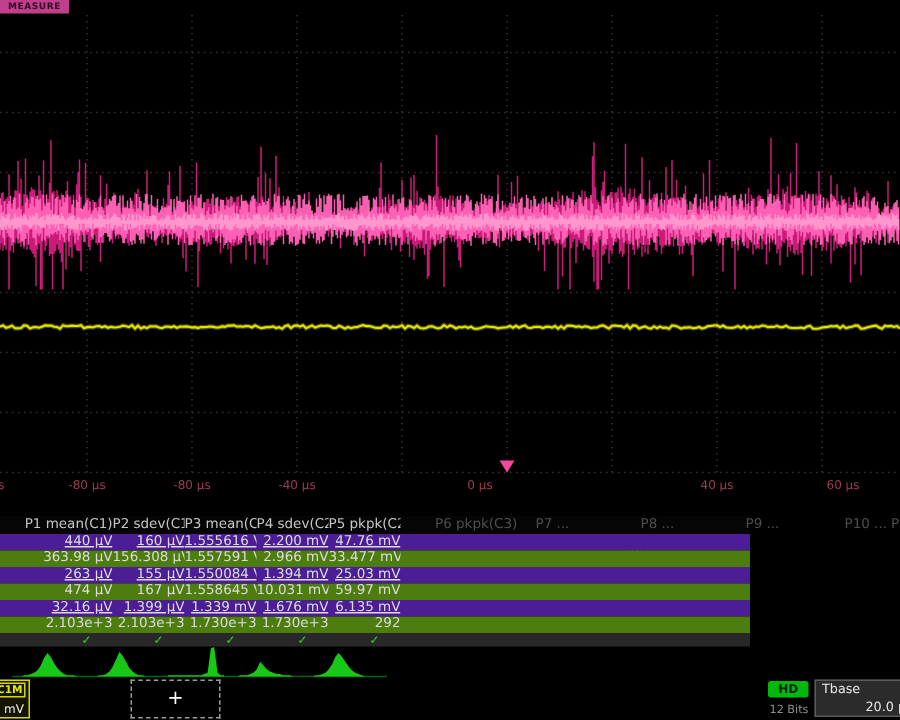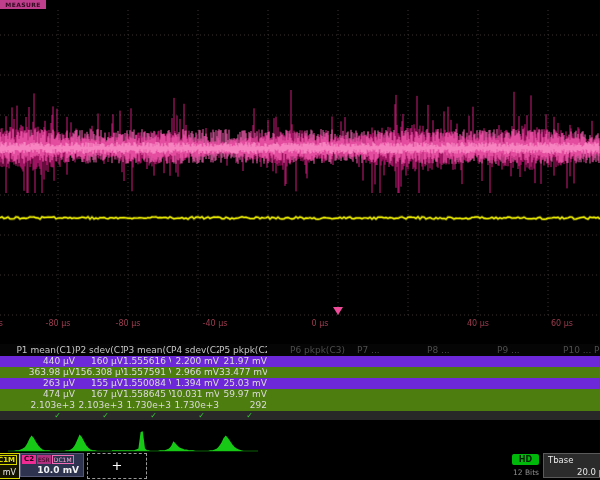--- a/index.html
+++ b/index.html
@@ -12,27 +12,27 @@
              letter-spacing:.4px;overflow:hidden;}
 
   
   #plot{position:absolute;left:0;top:0;}
 
   
   .axis-label{position:absolute;top:319px;transform:translateX(-50%);color:#9c3c50;
               font-size:8px;white-space:nowrap;}
 
   
-  #mtable{position:absolute;left:0;top:344px;width:600px;}
+  #mtable{position:absolute;left:0;top:344px;width:500px;}
   .trow{display:flex;font-size:9px;color:#dcdcdc;}
   .trow span{flex:none;text-align:right;overflow:hidden;white-space:nowrap;}
   .trow .c0{width:75px;} .trow .c{width:48px;}
   .trow.header{height:12px;line-height:12px;color:#c6c6c6;background:#050505;}
   .trow.data{height:11px;line-height:11px;}
-  .trow.data.odd{background:#6d28d9;} .trow.data.even{background:#4d7c0f;}
+  .trow.data.odd{background:#4c1d95;text-decoration:underline;} .trow.data.even{background:#4d7c0f;}
   .trow.status{height:9px;line-height:9px;background:#282828;}
   .trow.status span{color:#3ad23a;font-size:8px;padding-right:14px;box-sizing:border-box;}
   .inactive-header{position:absolute;top:0;height:12px;line-height:12px;font-size:9px;
                    color:#4e4e4e;white-space:nowrap;}
 
   
   #histicons{position:absolute;left:0;top:430px;}
 
   
   #bottom-bar{position:absolute;left:0;top:452px;width:600px;height:28px;}
@@ -90,21 +90,21 @@
       <path d="M0 146.4V151.7M1 142.2V153.3M2 144.0V153.4M3 144.8V151.1M4 145.5V153.0M5 143.3V150.5M6 142.1V151.9M7 146.9V152.3M8 145.7V150.0M9 145.8V153.4M10 142.4V152.3M11 145.4V153.0M12 144.4V151.7M13 145.2V151.5M14 143.1V153.8M15 145.8V150.1M16 143.0V149.8M17 143.1V150.2M18 145.6V150.2M19 146.6V151.4M20 143.6V152.4M21 145.2V151.6M22 143.4V150.3M23 144.5V149.9M24 142.0V153.2M25 142.1V149.8M26 145.8V150.6M27 145.0V152.4M28 144.5V151.3M29 143.9V151.9M30 146.8V151.6M31 143.0V149.5M32 143.7V150.2M33 142.7V152.6M34 144.9V149.1M35 142.7V150.2M36 143.2V149.5M37 142.2V152.0M38 143.8V149.7M39 143.4V153.5M40 145.7V149.2M41 142.2V149.1M42 144.0V149.2M43 145.7V152.2M44 146.8V150.4M45 145.1V150.0M46 145.1V152.3M47 143.9V152.8M48 143.6V152.4M49 143.4V152.6M50 146.6V153.2M51 145.9V153.1M52 144.6V153.4M53 144.9V149.4M54 146.5V153.3M55 146.3V149.2M56 146.4V149.0M57 145.2V152.5M58 146.5V151.6M59 145.0V151.3M60 144.8V152.2M61 143.3V152.9M62 146.7V149.0M63 145.3V152.3M64 145.8V151.4M65 146.1V151.5M66 142.6V151.4M67 143.2V153.5M68 143.9V151.6M69 146.0V151.1M70 146.3V152.0M71 145.7V149.3M72 142.1V153.9M73 146.1V149.1M74 145.2V152.2M75 144.1V153.1M76 142.4V150.5M77 142.6V150.0M78 144.6V152.3M79 144.7V151.4M80 145.4V150.5M81 146.9V151.5M82 143.4V149.1M83 142.8V153.3M84 147.0V153.9M85 145.4V149.7M86 142.3V153.1M87 146.7V149.3M88 142.6V152.9M89 143.0V151.8M90 147.0V151.6M91 142.8V151.6M92 146.9V150.0M93 143.2V153.7M94 144.0V150.2M95 145.7V149.5M96 142.2V152.7M97 145.9V150.4M98 143.9V149.3M99 145.9V150.2M100 144.2V149.5M101 144.2V152.8M102 143.1V150.0M103 143.3V149.2M104 144.2V149.9M105 146.6V153.8M106 147.0V149.7M107 146.0V151.7M108 145.0V150.6M109 146.9V152.3M110 145.1V149.5M111 143.8V152.5M112 143.0V151.0M113 144.3V149.7M114 146.6V152.9M115 146.1V152.5M116 146.6V153.8M117 142.1V149.8M118 145.4V151.9M119 144.2V150.9M120 144.9V151.0M121 145.9V152.4M122 143.7V152.6M123 142.4V152.4M124 146.4V153.9M125 143.2V152.1M126 143.7V150.0M127 143.0V152.2M128 145.2V152.7M129 142.3V151.3M130 143.2V150.3M131 146.0V149.9M132 145.3V150.5M133 145.7V150.5M134 142.2V150.6M135 142.4V151.2M136 144.3V153.5M137 146.5V151.9M138 146.6V153.1M139 145.0V150.8M140 145.4V149.1M141 146.3V151.2M142 145.7V151.8M143 142.1V153.2M144 142.3V149.5M145 146.3V152.3M146 145.1V149.3M147 143.2V153.3M148 142.3V152.7M149 146.7V151.6M150 143.2V149.8M151 143.3V152.5M152 143.5V152.4M153 146.6V153.8M154 143.8V153.5M155 145.7V153.4M156 142.0V151.2M157 144.8V149.6M158 142.1V152.0M159 143.3V152.1M160 146.4V153.1M161 145.7V152.3M162 143.4V152.6M163 146.6V151.5M164 146.2V151.4M165 142.9V153.9M166 145.3V152.4M167 145.7V151.3M168 147.0V149.5M169 142.8V150.9M170 143.2V153.9M171 142.1V152.0M172 143.0V152.8M173 142.5V150.3M174 144.9V150.9M175 146.9V149.3M176 143.3V149.5M177 145.2V151.6M178 143.6V151.1M179 142.5V151.5M180 146.7V150.3M181 145.1V152.7M182 146.7V151.9M183 142.4V149.4M184 143.3V151.7M185 144.9V150.7M186 145.1V151.0M187 142.9V152.8M188 144.8V149.9M189 144.2V150.3M190 146.4V152.4M191 146.7V150.4M192 143.9V153.5M193 142.6V152.8M194 146.0V150.4M195 144.2V151.9M196 146.5V150.8M197 145.8V149.8M198 144.4V149.1M199 145.2V153.9M200 143.8V151.2M201 143.8V152.8M202 146.5V150.9M203 146.7V151.2M204 143.0V153.2M205 144.8V153.6M206 146.5V150.4M207 145.9V151.3M208 142.7V153.5M209 146.7V153.0M210 145.5V151.2M211 143.8V151.3M212 145.9V150.4M213 146.7V153.5M214 146.5V150.6M215 143.8V151.8M216 145.6V150.7M217 144.8V153.1M218 145.4V153.8M219 144.9V150.2M220 145.1V151.6M221 143.4V151.8M222 145.4V149.4M223 145.6V153.3M224 143.7V150.3M225 143.2V151.8M226 142.1V151.2M227 145.1V151.4M228 143.9V152.4M229 144.3V151.1M230 146.7V152.1M231 143.9V152.9M232 146.2V153.6M233 146.2V152.7M234 145.2V152.6M235 146.0V153.0M236 142.7V153.6M237 145.1V153.8M238 146.4V153.3M239 143.0V151.0M240 144.4V150.0M241 142.4V150.4M242 143.6V152.1M243 145.4V150.0M244 145.5V152.3M245 144.2V152.1M246 142.1V150.6M247 144.7V151.9M248 146.6V153.4M249 142.5V153.8M250 144.7V151.1M251 146.7V150.9M252 143.9V152.2M253 143.4V153.2M254 142.0V150.8M255 143.0V152.7M256 146.9V154.0M257 145.4V150.4M258 146.3V149.7M259 143.2V151.5M260 146.6V152.8M261 146.1V150.7M262 145.9V152.8M263 146.0V150.5M264 146.7V149.5M265 143.3V151.2M266 143.7V153.0M267 146.5V151.8M268 146.9V150.7M269 145.0V149.2M270 144.8V151.7M271 144.4V151.1M272 145.3V152.5M273 143.7V151.6M274 143.3V153.8M275 143.9V149.3M276 144.0V150.3M277 142.6V150.7M278 143.9V149.4M279 145.3V152.7M280 146.8V153.2M281 145.9V150.6M282 144.0V151.9M283 143.6V153.0M284 142.9V151.3M285 144.8V151.1M286 143.1V150.6M287 144.8V149.8M288 144.8V149.2M289 142.7V152.4M290 145.3V151.6M291 143.2V151.1M292 143.1V153.3M293 145.3V151.1M294 143.8V150.7M295 143.3V149.3M296 144.3V151.6M297 144.7V150.2M298 144.0V153.5M299 146.1V152.3M300 145.4V149.2M301 143.5V150.3M302 146.6V153.8M303 143.7V149.8M304 142.4V153.9M305 143.7V153.0M306 143.9V153.6M307 143.8V151.1M308 142.4V149.2M309 144.7V151.8M310 143.5V153.6M311 143.0V153.2M312 144.6V150.3M313 142.5V151.9M314 143.4V152.9M315 145.8V150.3M316 145.1V151.9M317 146.0V151.4M318 144.6V153.2M319 145.3V151.7M320 142.8V150.9M321 142.9V153.5M322 146.4V150.4M323 142.3V152.0M324 142.1V150.0M325 142.2V149.4M326 143.9V150.7M327 145.7V153.8M328 142.3V151.0M329 144.9V150.3M330 145.9V153.3M331 146.1V153.3M332 142.6V153.9M333 146.3V152.0M334 144.5V149.7M335 144.2V153.8M336 146.7V151.8M337 143.5V150.1M338 146.5V151.0M339 146.8V153.2M340 144.6V150.0M341 144.6V152.2M342 143.4V151.8M343 145.2V150.9M344 144.6V153.7M345 145.6V152.5M346 146.1V152.2M347 143.6V151.4M348 144.4V149.8M349 143.7V152.9M350 146.6V153.9M351 146.8V153.8M352 144.2V153.2M353 144.2V151.1M354 143.9V149.2M355 146.1V153.0M356 143.5V149.8M357 145.6V153.7M358 145.7V151.7M359 145.6V152.6M360 144.6V149.5M361 145.7V152.0M362 142.6V152.8M363 143.9V151.9M364 143.6V154.0M365 145.7V153.3M366 145.0V153.8M367 145.3V149.4M368 143.1V150.4M369 144.7V151.8M370 146.6V150.1M371 146.1V151.4M372 146.2V151.6M373 142.2V149.1M374 143.2V150.4M375 144.1V149.5M376 145.9V152.2M377 145.3V151.7M378 146.4V153.7M379 145.7V149.4M380 144.5V149.2M381 143.3V153.0M382 144.4V152.1M383 142.9V153.5M384 145.0V151.5M385 146.1V154.0M386 142.8V153.3M387 143.9V150.9M388 142.3V153.3M389 143.4V152.1M390 146.4V151.0M391 143.1V153.1M392 145.5V153.3M393 146.5V152.6M394 143.6V152.9M395 146.8V152.1M396 145.8V153.8M397 143.5V152.6M398 143.1V149.7M399 144.2V153.5M400 146.2V153.4M401 143.0V153.5M402 145.7V153.5M403 145.8V149.5M404 146.5V150.8M405 144.2V150.0M406 145.2V152.0M407 146.3V151.1M408 145.0V150.9M409 143.9V152.7M410 143.2V151.2M411 144.5V153.6M412 143.6V151.1M413 146.9V153.5M414 146.8V151.3M415 142.0V150.6M416 146.4V150.7M417 142.4V152.4M418 143.3V152.4M419 145.1V152.8M420 145.0V151.3M421 142.9V149.7M422 146.5V151.8M423 146.5V150.2M424 142.2V150.1M425 144.0V152.0M426 143.0V149.4M427 146.6V151.7M428 143.9V151.8M429 146.1V153.3M430 144.9V149.3M431 144.8V149.4M432 142.5V153.6M433 145.7V149.3M434 144.7V149.1M435 145.0V153.0M436 147.0V151.6M437 144.5V151.1M438 145.7V149.4M439 146.9V149.4M440 146.6V152.4M441 146.8V153.4M442 143.4V152.6M443 145.0V153.4M444 145.6V150.4M445 145.5V149.4M446 146.5V150.3M447 142.7V149.8M448 142.5V149.1M449 143.1V152.4M450 144.1V153.4M451 145.2V152.2M452 142.5V150.6M453 146.5V152.7M454 143.2V150.9M455 146.5V153.5M456 144.6V150.5M457 143.4V153.6M458 146.7V150.4M459 146.3V149.9M460 146.0V153.4M461 143.2V151.9M462 142.0V149.3M463 143.4V152.2M464 144.9V153.0M465 146.8V150.4M466 146.3V153.8M467 146.4V153.1M468 145.8V152.6M469 142.3V153.1M470 144.4V151.3M471 143.3V151.4M472 142.5V152.3M473 146.2V150.5M474 143.1V152.5M475 147.0V150.5M476 143.9V149.5M477 145.3V149.3M478 146.8V150.4M479 142.9V151.4M480 143.8V149.6M481 145.2V150.2M482 142.3V151.6M483 143.9V149.3M484 147.0V152.3M485 143.9V152.5M486 142.6V151.0M487 146.8V149.7M488 145.9V151.2M489 143.7V150.3M490 142.4V149.8M491 144.6V152.6M492 144.3V150.8M493 142.2V152.6M494 144.2V151.5M495 143.1V153.1M496 143.7V152.4M497 146.6V149.1M498 146.4V152.1M499 143.8V150.7M500 142.6V150.6M501 147.0V151.4M502 145.2V150.9M503 144.5V149.4M504 143.9V150.9M505 144.3V154.0M506 146.3V150.9M507 142.1V152.6M508 145.0V153.9M509 146.7V153.0M510 143.7V150.7M511 144.5V151.4M512 142.8V149.2M513 142.6V152.0M514 145.2V152.1M515 146.1V149.6M516 145.7V152.5M517 142.7V153.3M518 145.4V150.8M519 143.3V153.4M520 144.9V152.3M521 144.5V151.4M522 143.7V149.0M523 146.0V151.9M524 145.1V149.1M525 145.2V153.4M526 144.9V151.8M527 144.1V149.1M528 145.9V152.5M529 146.2V150.9M530 142.7V150.1M531 142.5V153.1M532 145.6V150.4M533 143.4V149.7M534 146.6V153.0M535 145.6V150.7M536 145.2V150.1M537 146.7V152.4M538 142.0V150.5M539 143.1V149.6M540 145.3V150.2M541 143.1V151.7M542 145.2V149.8M543 144.8V153.0M544 143.8V153.2M545 142.2V153.0M546 145.8V152.1M547 144.2V153.4M548 144.6V152.7M549 146.7V152.8M550 142.6V153.8M551 143.7V150.4M552 143.8V151.9M553 144.6V153.9M554 143.8V149.1M555 143.0V152.2M556 145.3V150.9M557 142.8V153.3M558 146.4V152.1M559 144.2V152.9M560 145.4V152.8M561 145.3V153.4M562 143.8V149.8M563 145.9V150.8M564 142.2V149.1M565 144.4V154.0M566 144.7V152.1M567 145.0V150.5M568 142.5V153.9M569 143.0V150.4M570 145.5V150.3M571 145.0V152.2M572 145.1V152.5M573 143.3V149.9M574 146.5V151.2M575 144.3V151.8M576 145.6V152.3M577 144.8V150.2M578 144.8V150.3M579 142.9V150.9M580 145.0V151.1M581 145.1V150.5M582 146.9V152.5M583 146.1V149.0M584 145.2V150.4M585 143.2V153.9M586 142.2V149.2M587 143.3V149.9M588 144.5V152.8M589 142.4V153.4M590 143.9V151.7M591 143.7V149.7M592 145.1V151.4M593 143.6V153.8M594 146.3V152.1M595 142.2V150.8M596 143.5V150.1M597 143.8V152.0M598 142.9V150.5M599 146.1V153.4" stroke="#ff9ccf" stroke-width="1" opacity="0.9" fill="none"></path>
       <path d="M0 218L0 217.8L2 216.9L4 218.5L6 218.0L8 217.1L10 218.8L12 218.9L14 218.7L16 216.9L18 217.2L20 219.0L22 218.2L24 218.0L26 218.5L28 217.8L30 216.9L32 217.1L34 217.0L36 217.8L38 218.0L40 219.1L42 216.9L44 217.5L46 217.4L48 217.1L50 217.3L52 217.3L54 216.8L56 218.8L58 218.1L60 217.9L62 218.3L64 217.5L66 217.4L68 218.2L70 217.5L72 218.5L74 217.9L76 218.3L78 218.2L80 217.8L82 217.1L84 217.5L86 218.1L88 216.8L90 219.0L92 217.1L94 219.0L96 218.0L98 218.8L100 217.6L102 217.7L104 217.5L106 218.4L108 218.8L110 217.8L112 217.7L114 218.2L116 217.5L118 218.6L120 217.7L122 217.8L124 217.6L126 217.9L128 218.3L130 218.1L132 218.7L134 218.0L136 218.1L138 218.0L140 217.7L142 217.9L144 218.3L146 218.3L148 217.6L150 217.9L152 217.0L154 217.1L156 216.9L158 217.8L160 217.5L162 217.8L164 217.4L166 217.5L168 218.3L170 216.9L172 217.9L174 218.8L176 218.4L178 218.1L180 218.2L182 217.6L184 218.7L186 218.1L188 219.2L190 217.5L192 216.8L194 218.7L196 217.2L198 216.9L200 217.8L202 216.8L204 218.8L206 217.9L208 217.0L210 218.4L212 217.7L214 217.0L216 217.3L218 217.0L220 217.4L222 218.7L224 218.7L226 217.2L228 218.0L230 219.1L232 218.0L234 218.8L236 218.2L238 218.1L240 217.4L242 216.8L244 217.4L246 217.3L248 217.9L250 218.5L252 218.6L254 218.6L256 217.0L258 217.3L260 218.7L262 217.6L264 218.1L266 217.9L268 216.8L270 219.0L272 217.3L274 217.7L276 218.7L278 217.1L280 218.7L282 219.0L284 218.7L286 217.7L288 217.5L290 218.3L292 219.0L294 218.5L296 216.8L298 218.2L300 217.0L302 217.7L304 219.0L306 218.0L308 218.3L310 217.7L312 218.6L314 217.8L316 219.1L318 219.2L320 218.9L322 218.2L324 217.5L326 217.8L328 218.0L330 218.2L332 218.9L334 218.5L336 218.3L338 218.2L340 217.3L342 218.5L344 217.2L346 218.5L348 217.5L350 217.0L352 218.5L354 218.7L356 218.0L358 217.9L360 218.0L362 218.7L364 217.9L366 217.9L368 218.4L370 217.3L372 219.1L374 217.5L376 219.0L378 217.2L380 217.1L382 217.3L384 217.9L386 217.5L388 218.3L390 217.5L392 217.9L394 218.7L396 218.3L398 218.3L400 217.3L402 216.9L404 218.0L406 219.0L408 217.2L410 217.0L412 217.3L414 217.4L416 218.4L418 216.8L420 219.0L422 216.9L424 217.1L426 219.0L428 218.2L430 217.6L432 218.6L434 219.1L436 217.6L438 218.8L440 217.7L442 218.6L444 218.4L446 219.2L448 217.1L450 217.2L452 217.9L454 219.0L456 218.3L458 218.4L460 218.2L462 218.8L464 218.6L466 218.0L468 219.0L470 218.5L472 217.4L474 217.3L476 217.0L478 216.9L480 218.1L482 217.0L484 218.3L486 218.5L488 218.6L490 218.2L492 217.4L494 218.6L496 217.4L498 218.9L500 217.8L502 218.6L504 217.7L506 218.0L508 217.0L510 217.3L512 218.1L514 217.9L516 218.0L518 217.2L520 218.2L522 218.1L524 217.2L526 218.4L528 218.7L530 218.7L532 218.7L534 218.4L536 218.9L538 217.7L540 217.2L542 219.1L544 219.2L546 219.0L548 218.3L550 218.1L552 217.9L554 217.4L556 217.7L558 217.3L560 218.8L562 217.2L564 218.8L566 218.2L568 217.9L570 217.0L572 217.1L574 219.1L576 219.0L578 218.3L580 217.8L582 217.4L584 217.1L586 218.3L588 219.1L590 217.1L592 217.6L594 217.3L596 218.0L598 217.4L600 219.0" stroke="#e3e300" stroke-width="3" opacity="0.35" fill="none"></path>
       <path d="M0 218L0 217.8L2 216.9L4 218.5L6 218.0L8 217.1L10 218.8L12 218.9L14 218.7L16 216.9L18 217.2L20 219.0L22 218.2L24 218.0L26 218.5L28 217.8L30 216.9L32 217.1L34 217.0L36 217.8L38 218.0L40 219.1L42 216.9L44 217.5L46 217.4L48 217.1L50 217.3L52 217.3L54 216.8L56 218.8L58 218.1L60 217.9L62 218.3L64 217.5L66 217.4L68 218.2L70 217.5L72 218.5L74 217.9L76 218.3L78 218.2L80 217.8L82 217.1L84 217.5L86 218.1L88 216.8L90 219.0L92 217.1L94 219.0L96 218.0L98 218.8L100 217.6L102 217.7L104 217.5L106 218.4L108 218.8L110 217.8L112 217.7L114 218.2L116 217.5L118 218.6L120 217.7L122 217.8L124 217.6L126 217.9L128 218.3L130 218.1L132 218.7L134 218.0L136 218.1L138 218.0L140 217.7L142 217.9L144 218.3L146 218.3L148 217.6L150 217.9L152 217.0L154 217.1L156 216.9L158 217.8L160 217.5L162 217.8L164 217.4L166 217.5L168 218.3L170 216.9L172 217.9L174 218.8L176 218.4L178 218.1L180 218.2L182 217.6L184 218.7L186 218.1L188 219.2L190 217.5L192 216.8L194 218.7L196 217.2L198 216.9L200 217.8L202 216.8L204 218.8L206 217.9L208 217.0L210 218.4L212 217.7L214 217.0L216 217.3L218 217.0L220 217.4L222 218.7L224 218.7L226 217.2L228 218.0L230 219.1L232 218.0L234 218.8L236 218.2L238 218.1L240 217.4L242 216.8L244 217.4L246 217.3L248 217.9L250 218.5L252 218.6L254 218.6L256 217.0L258 217.3L260 218.7L262 217.6L264 218.1L266 217.9L268 216.8L270 219.0L272 217.3L274 217.7L276 218.7L278 217.1L280 218.7L282 219.0L284 218.7L286 217.7L288 217.5L290 218.3L292 219.0L294 218.5L296 216.8L298 218.2L300 217.0L302 217.7L304 219.0L306 218.0L308 218.3L310 217.7L312 218.6L314 217.8L316 219.1L318 219.2L320 218.9L322 218.2L324 217.5L326 217.8L328 218.0L330 218.2L332 218.9L334 218.5L336 218.3L338 218.2L340 217.3L342 218.5L344 217.2L346 218.5L348 217.5L350 217.0L352 218.5L354 218.7L356 218.0L358 217.9L360 218.0L362 218.7L364 217.9L366 217.9L368 218.4L370 217.3L372 219.1L374 217.5L376 219.0L378 217.2L380 217.1L382 217.3L384 217.9L386 217.5L388 218.3L390 217.5L392 217.9L394 218.7L396 218.3L398 218.3L400 217.3L402 216.9L404 218.0L406 219.0L408 217.2L410 217.0L412 217.3L414 217.4L416 218.4L418 216.8L420 219.0L422 216.9L424 217.1L426 219.0L428 218.2L430 217.6L432 218.6L434 219.1L436 217.6L438 218.8L440 217.7L442 218.6L444 218.4L446 219.2L448 217.1L450 217.2L452 217.9L454 219.0L456 218.3L458 218.4L460 218.2L462 218.8L464 218.6L466 218.0L468 219.0L470 218.5L472 217.4L474 217.3L476 217.0L478 216.9L480 218.1L482 217.0L484 218.3L486 218.5L488 218.6L490 218.2L492 217.4L494 218.6L496 217.4L498 218.9L500 217.8L502 218.6L504 217.7L506 218.0L508 217.0L510 217.3L512 218.1L514 217.9L516 218.0L518 217.2L520 218.2L522 218.1L524 217.2L526 218.4L528 218.7L530 218.7L532 218.7L534 218.4L536 218.9L538 217.7L540 217.2L542 219.1L544 219.2L546 219.0L548 218.3L550 218.1L552 217.9L554 217.4L556 217.7L558 217.3L560 218.8L562 217.2L564 218.8L566 218.2L568 217.9L570 217.0L572 217.1L574 219.1L576 219.0L578 218.3L580 217.8L582 217.4L584 217.1L586 218.3L588 219.1L590 217.1L592 217.6L594 217.3L596 218.0L598 217.4L600 219.0" stroke="#e3e300" stroke-width="1.4" opacity="1" fill="none"></path>
       <polygon points="333,307 343,307 338,315" fill="#f04a9a"></polygon>
     </svg>
 
   <div id="axis-row">
       <span class="axis-label" style="left: -12px;">-100 µs</span>
       <span class="axis-label" style="left: 58px;">-80 µs</span>
       <span class="axis-label" style="left: 128px;">-80 µs</span>
-      <span class="axis-label" style="left: 198px; margin-left: 17px;">-40 µs</span>
+      <span class="axis-label" style="left: 198px;">-40 µs</span>
       <span class="axis-label" style="left: 268px; margin-top: 32px;">-20 µs</span>
       <span class="axis-label" style="left: 320px;">0 µs</span>
       <span class="axis-label" style="left: 429px; margin-top: 46px;">20 µs</span>
       <span class="axis-label" style="left: 478px;">40 µs</span>
       <span class="axis-label" style="left: 548px; padding-left: 28px;">60 µs</span>
     </div>
 
   <div id="mtable">
       <div class="trow header">
         <span class="c0">P1 mean(C1)</span>
@@ -117,21 +117,21 @@
         <span class="inactive-header" style="left: 427px;">P8 ...</span>
         <span class="inactive-header" style="left: 497px;">P9 ...</span>
         <span class="inactive-header" style="left: 563px;">P10 ...</span>
         <span class="inactive-header" style="left: 594px;">P11</span>
       </div>
       <div class="trow data odd">
         <span class="c0">440 µV</span>
         <span class="c">160 µV</span>
         <span class="c">1.555616 V</span>
         <span class="c">2.200 mV</span>
-        <span class="c">21.97 mV</span>
+        <span class="c">47.76 mV</span>
       </div>
       <div class="trow data even">
         <span class="c0">363.98 µV</span>
         <span class="c">156.308 µV</span>
         <span class="c">1.557591 V</span>
         <span class="c">2.966 mV</span>
         <span class="c">33.477 mV</span>
       </div>
       <div class="trow data odd">
         <span class="c0">263 µV</span>
@@ -139,20 +139,27 @@
         <span class="c">1.550084 V</span>
         <span class="c">1.394 mV</span>
         <span class="c">25.03 mV</span>
       </div>
       <div class="trow data even">
         <span class="c0">474 µV</span>
         <span class="c">167 µV</span>
         <span class="c">1.558645 V</span>
         <span class="c">10.031 mV</span>
         <span class="c">59.97 mV</span>
+      </div>
+      <div class="trow data odd">
+        <span class="c0">32.16 µV</span>
+        <span class="c">1.399 µV</span>
+        <span class="c">1.339 mV</span>
+        <span class="c">1.676 mV</span>
+        <span class="c">6.135 mV</span>
       </div>
       <div class="trow data even">
         <span class="c0">2.103e+3</span>
         <span class="c">2.103e+3</span>
         <span class="c">1.730e+3</span>
         <span class="c">1.730e+3</span>
         <span class="c">292</span>
       </div>
       <div class="trow status">
         <span class="c0">✓</span>
@@ -172,28 +179,20 @@
       <polygon points="206,21 206.0,21.0 208.2,21.0 210.4,20.2 212.6,20.2 214.8,19.4 217.0,18.5 219.2,16.1 221.4,12.8 223.6,7.9 225.8,5.4 228.0,7.9 230.2,11.2 232.4,14.4 234.6,16.9 236.8,18.5 239.0,19.4 241.2,20.2 243.4,21.0 243.4,21" fill="#17c817"></polygon>
     </svg>
 
   <div id="bottom-bar">
 
     <div id="c1-box">
       <span id="c1-badge">C1M</span>
       <span id="c1-value">0 mV</span>
     </div>
 
-    <div id="c2-box">
-      <div id="c2-badges">
-        <span id="c2-name">C2</span>
-        <span id="c2-badge-esr">ESR</span>
-        <span id="c2-badge-dc1m">DC1M</span>
-      </div>
-      <span id="c2-value">10.0 mV</span>
-    </div>
 
     <div id="add-box">+</div>
 
     <div id="hd-badge">HD</div>
     <div id="hd-bits">12 Bits</div>
 
     <div id="tbase-box">
       <div id="tbase-label">Tbase</div>
       <div id="tbase-value">20.0 µs</div>
     </div>

